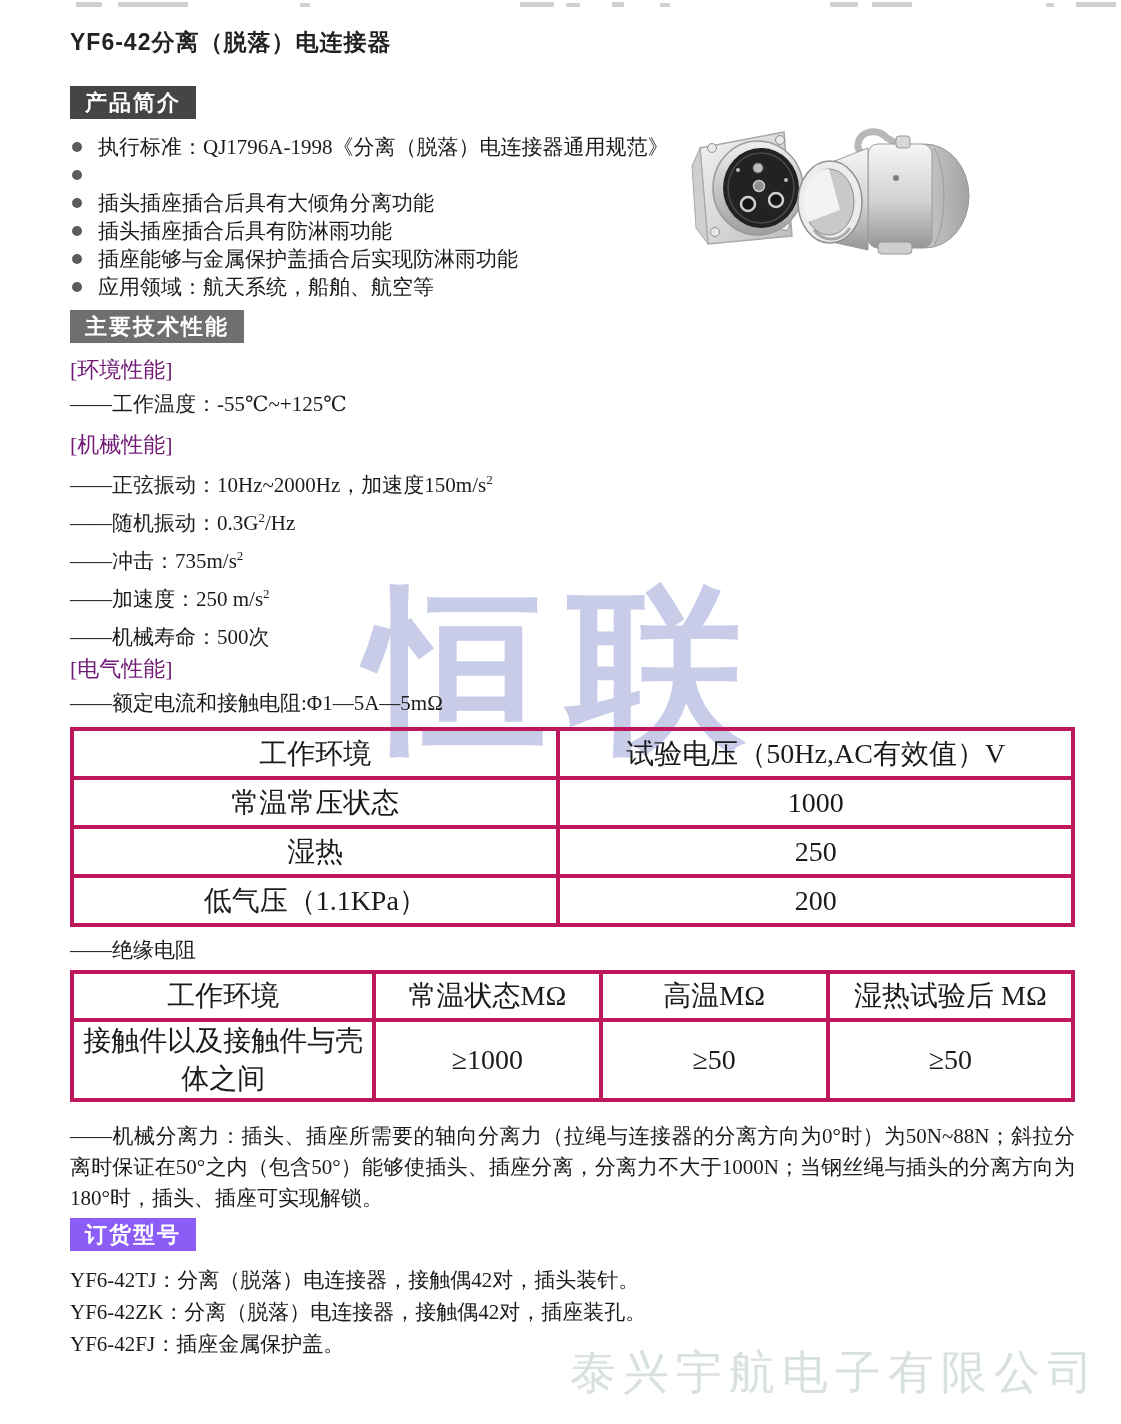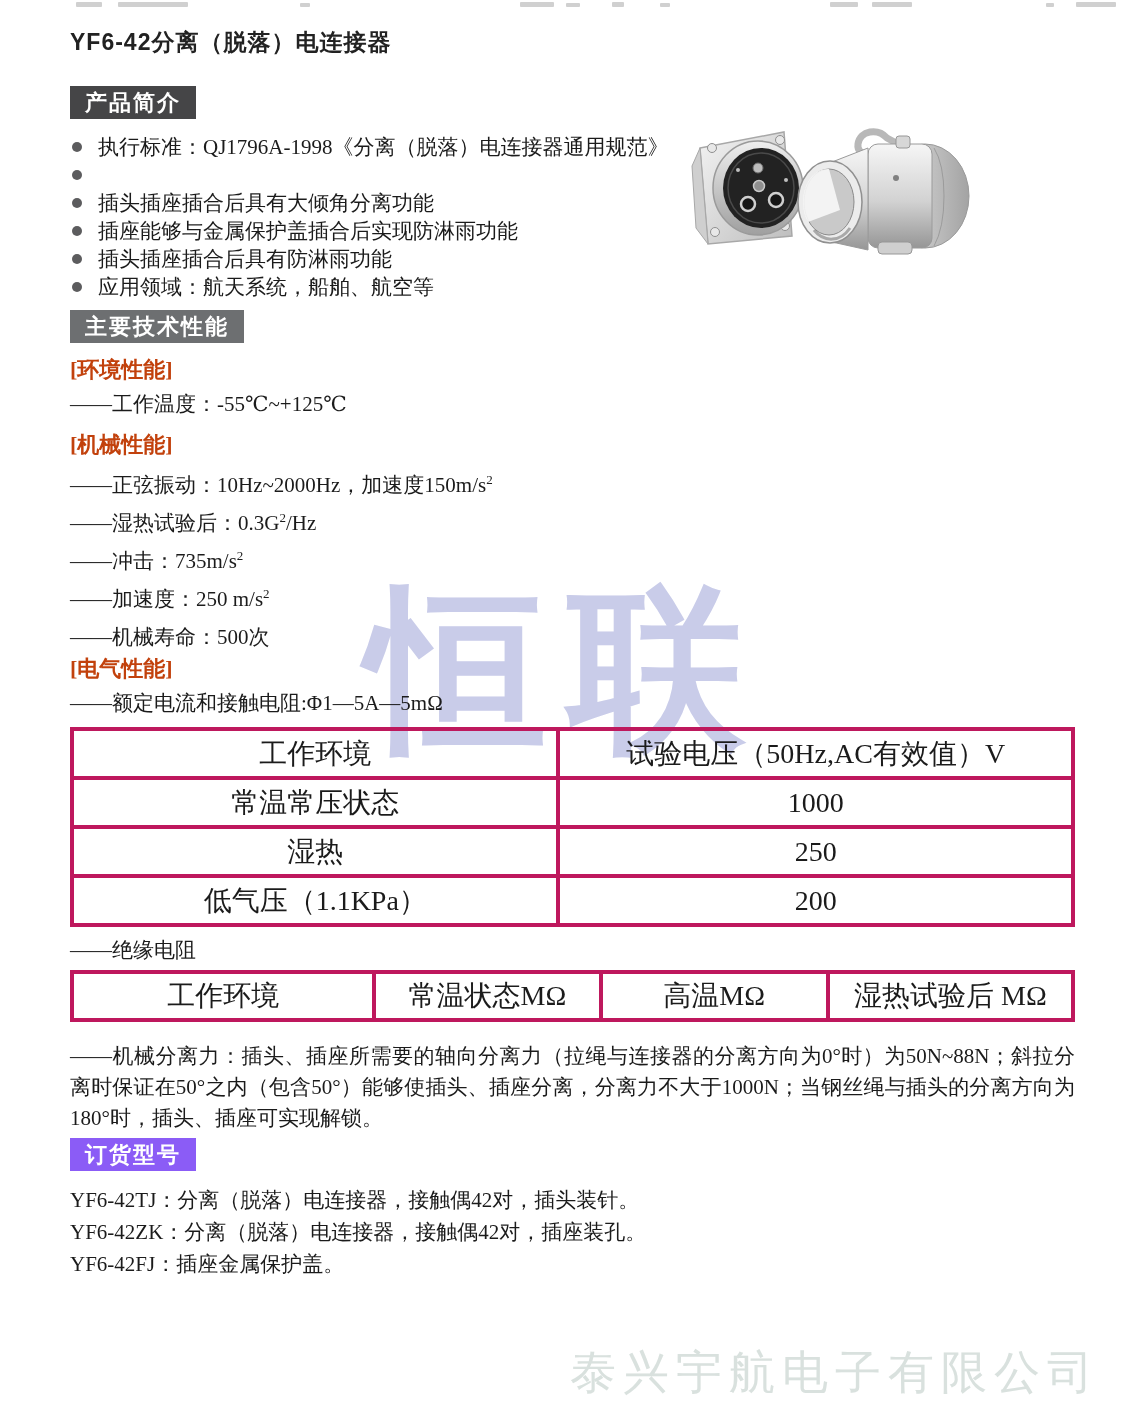--- a/index.html
+++ b/index.html
@@ -43,21 +43,21 @@
     font-size:21px;line-height:28px;height:28px;white-space:nowrap;
     display:flex;align-items:center;
   }
   .dot{
     display:inline-block;width:10px;height:10px;border-radius:50%;
     background:#5c5c5e;margin:0 16px 0 2px;flex:0 0 auto;
   }
 
   .photo{position:absolute;left:682px;top:118px;z-index:1;}
 
-  .grp{margin:13px 0 0 0;font-size:22px;line-height:27px;color:#c2410c;font-weight:bold;}
+  .grp{margin:13px 0 0 0;font-size:22px;line-height:27px;color:#701a75;}
   .line{margin:5px 0 0 0;font-size:21px;line-height:27px;}
   .line sup{font-size:13px;}
   .mt8{margin-top:8px;}
   .mt10{margin-top:10px;}
 
   table{border-collapse:collapse;width:1005px;background:transparent;}
   .t1{margin-top:10px;}
   .t2{margin-top:6px;}
   th,td{
     border:4px solid #be185d;text-align:center;vertical-align:middle;
@@ -166,42 +166,42 @@
         </li>
       <li>
           <span class="dot"></span>
         </li>
       <li>
           <span class="dot"></span>
           <span>插头插座插合后具有大倾角分离功能</span>
         </li>
       <li>
           <span class="dot"></span>
+          <span>插头插座插合后具有防淋雨功能</span>
+        </li>
+      <li>
+          <span class="dot"></span>
           <span>插座能够与金属保护盖插合后实现防淋雨功能</span>
-        </li>
-      <li>
-          <span class="dot"></span>
-          <span>插头插座插合后具有防淋雨功能</span>
         </li>
       <li>
           <span class="dot"></span>
           <span>应用领域：航天系统，船舶、航空等</span>
         </li>
     </ul>
 
     <div>
       <span class="badge badge-tech">主要技术性能</span>
     </div>
 
     <p class="grp">[环境性能]</p>
     <p class="line mt8">——工作温度：-55℃~+125℃</p>
     <p class="grp">[机械性能]</p>
 
     <p class="line mt8"><span>——正弦振动：10Hz~2000Hz，加速度150m/s</span><sup>2</sup><span></span></p>
-    <p class="line"><span>——湿热试验后：0.3G</span><sup>2</sup><span>/Hz</span></p>
+    <p class="line"><span>——随机振动：0.3G</span><sup>2</sup><span>/Hz</span></p>
     <p class="line"><span>——冲击：735m/s</span><sup>2</sup><span></span></p>
     <p class="line"><span>——加速度：250 m/s</span><sup>2</sup><span></span></p>
     <p class="line"><span>——机械寿命：500次</span><sup></sup><span></span></p>
 
     <p class="grp" style="margin-top:4px;">[电气性能]</p>
     <p class="line mt8">——额定电流和接触电阻:Φ1—5A—5mΩ</p>
 
     <table class="t1">
       <colgroup>
           <col style="width:48.6%">
@@ -236,20 +236,26 @@
           <col style="width:22.7%">
           <col style="width:24.5%">
         </colgroup>
       <tbody>
           <tr>
         <th>工作环境</th>
         <th>常温状态MΩ</th>
         <th>高温MΩ</th>
         <th>湿热试验后 MΩ</th>
       </tr>
+      <tr>
+        <td>接触件以及接触件与壳体之间</td>
+        <td>≥1000</td>
+        <td>≥50</td>
+        <td>≥50</td>
+      </tr>
     </tbody>
       </table>
 
     <p class="para">——机械分离力：插头、插座所需要的轴向分离力（拉绳与连接器的分离方向为0°时）为50N~88N；斜拉分离时保证在50°之内（包含50°）能够使插头、插座分离，分离力不大于1000N；当钢丝绳与插头的分离方向为180°时，插头、插座可实现解锁。</p>
 
     <div>
       <span class="badge badge-order">订货型号</span>
     </div>
 
     <div class="order-list">

